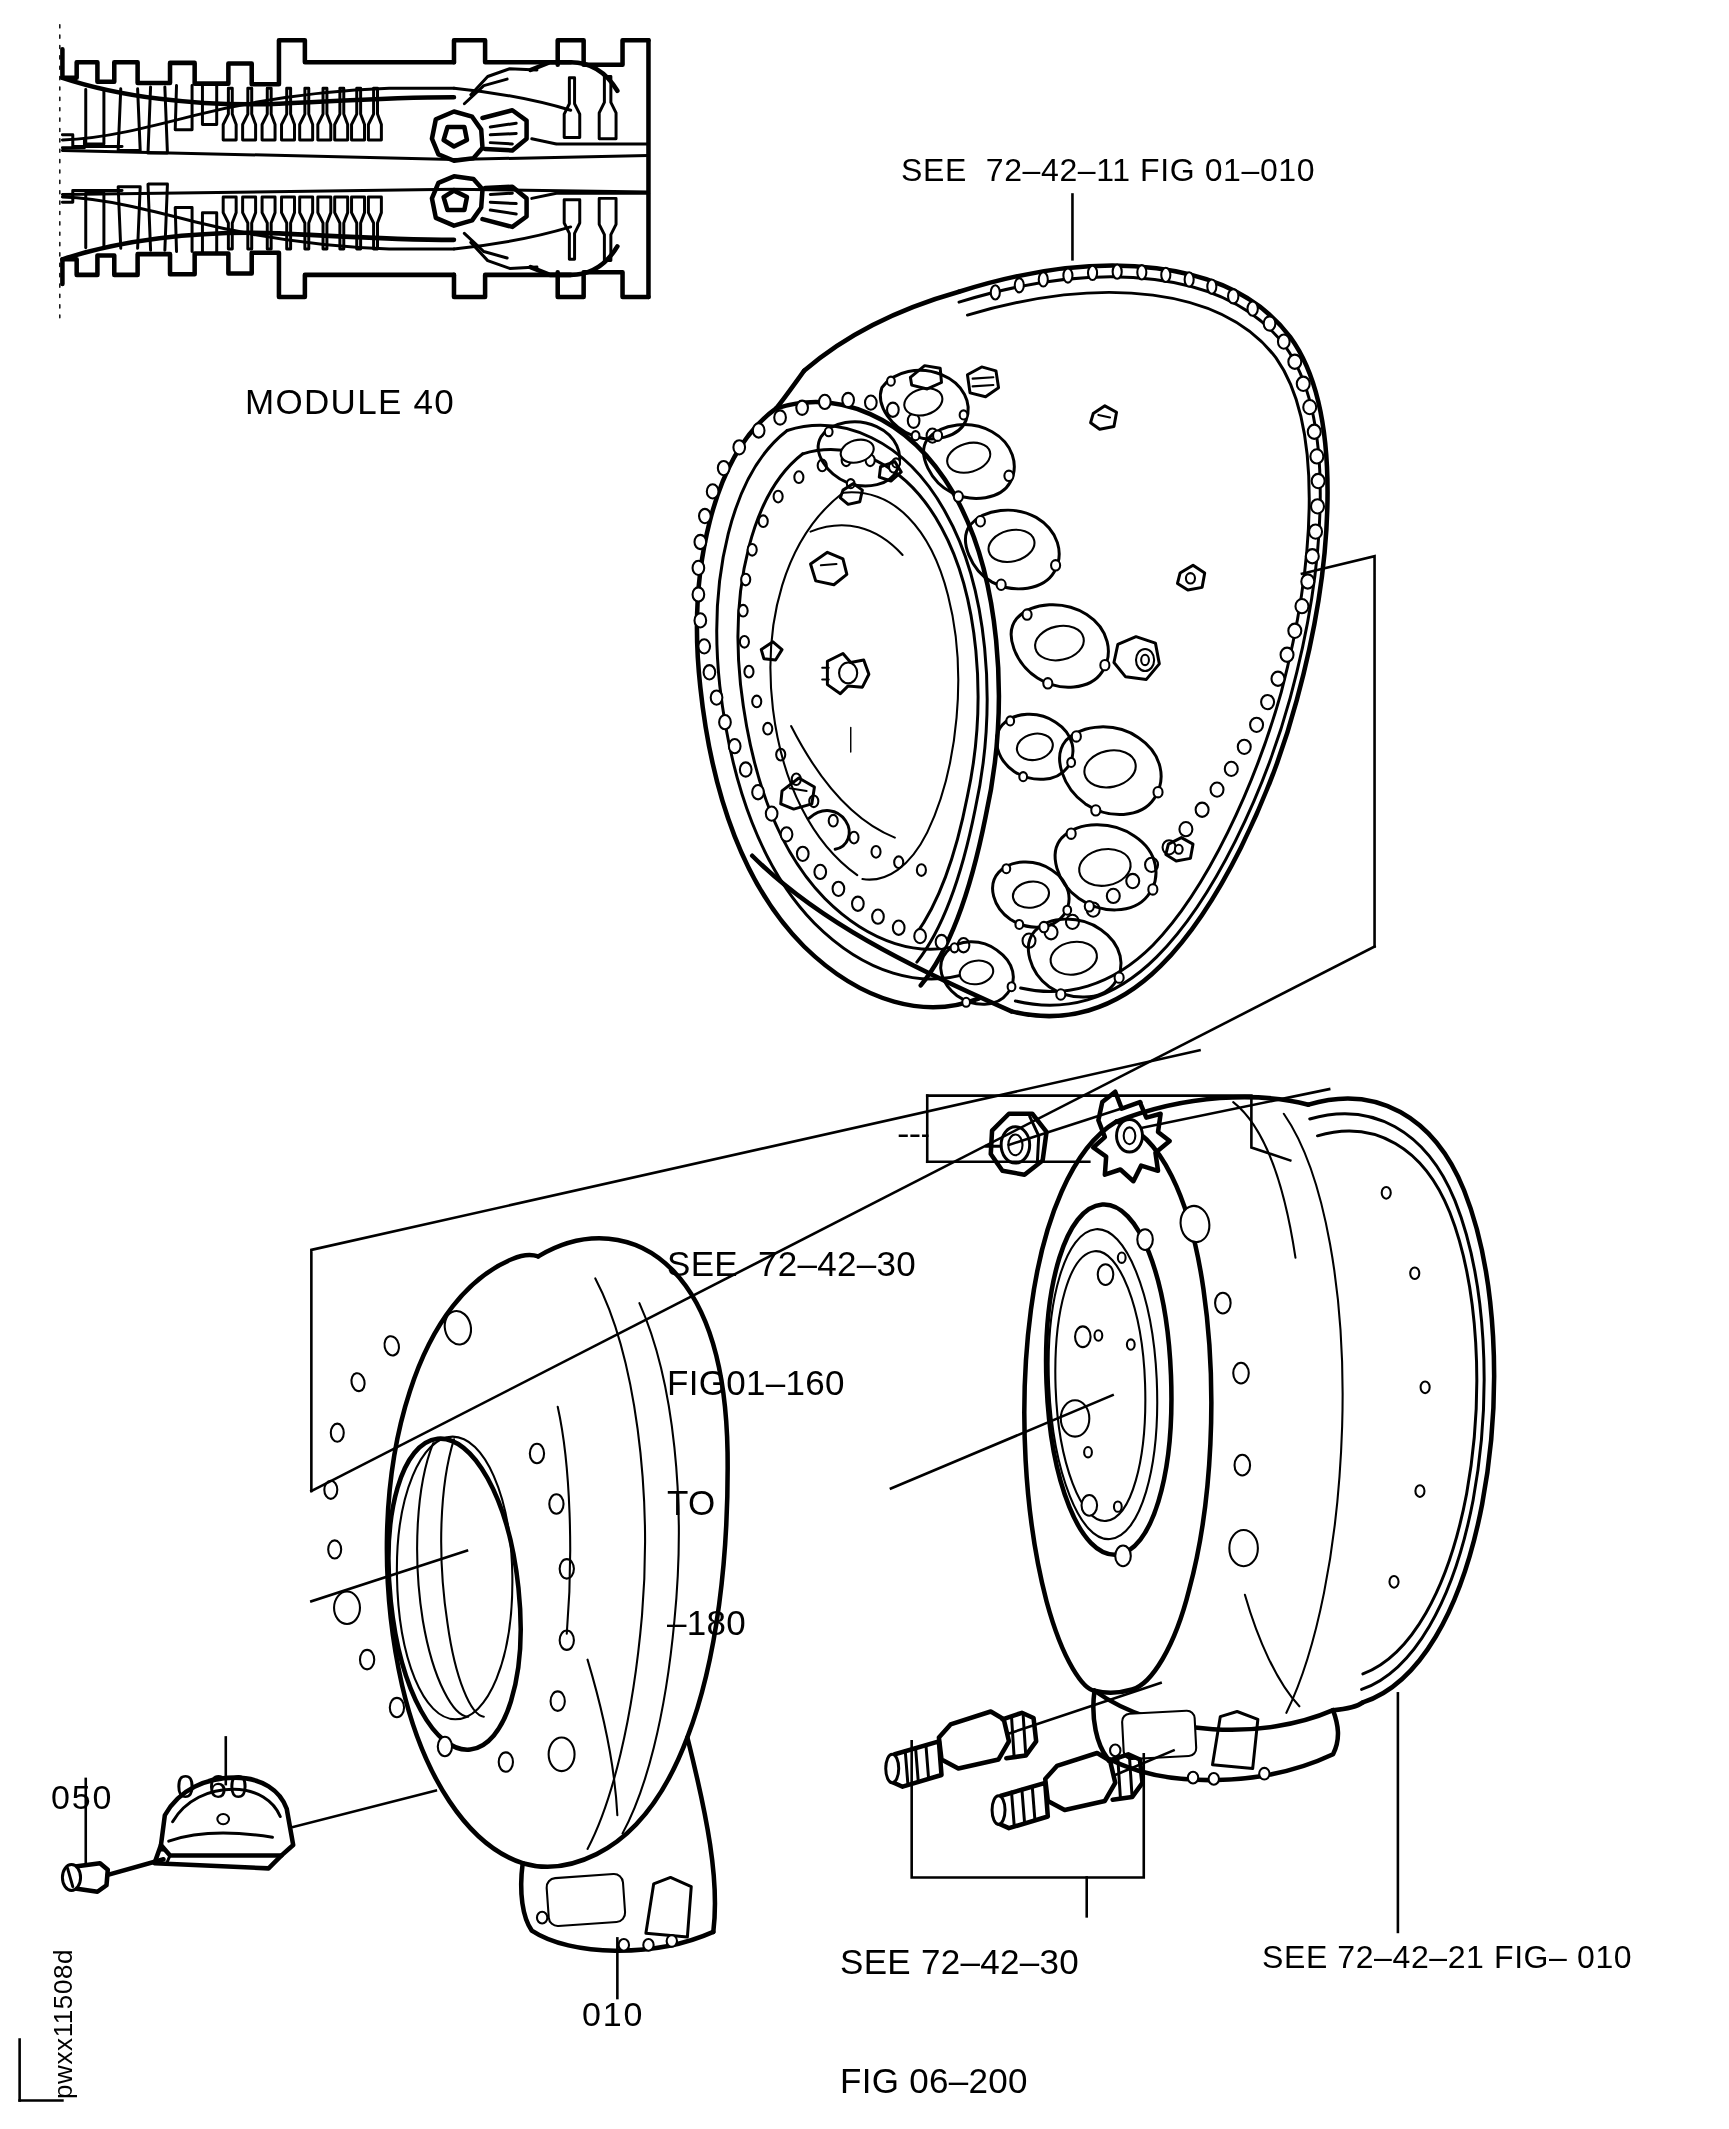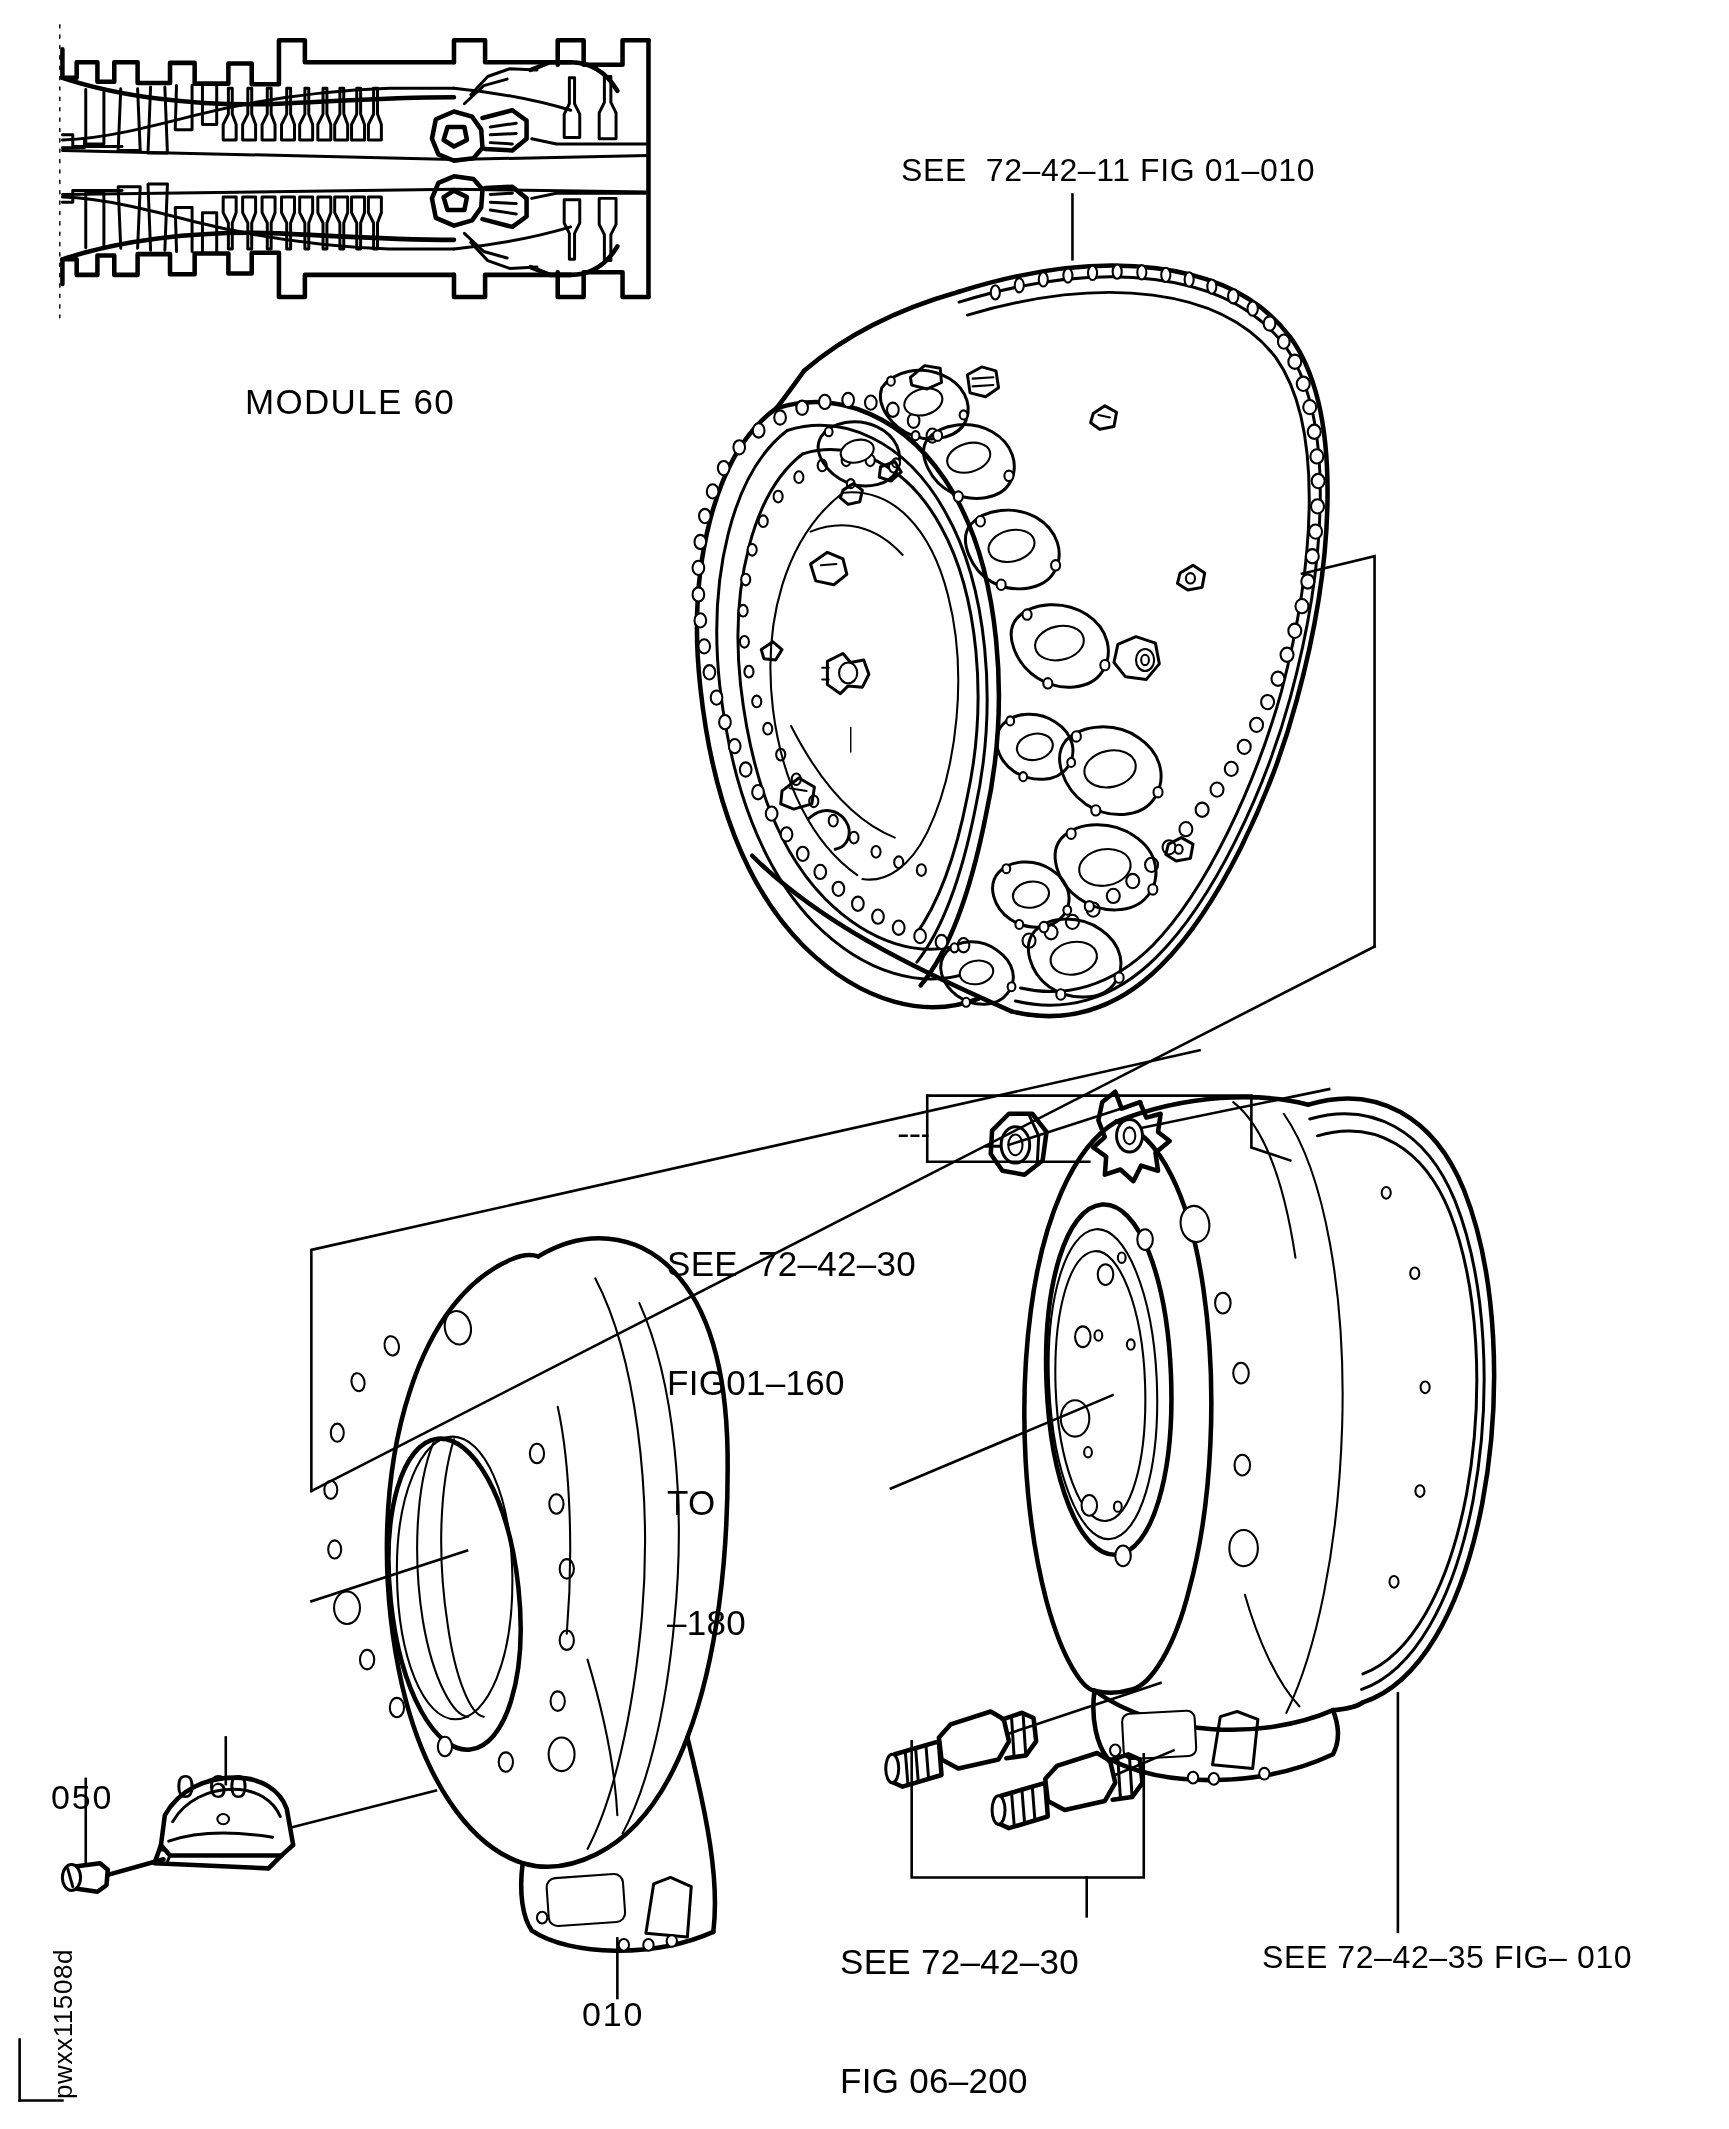--- a/index.html
+++ b/index.html
@@ -697,37 +697,37 @@
     <path class="leader" d="M1406 2686 L1406 2896 L1764 2896 L1764 2706"></path>
     <path class="leader" d="M1676 2896 L1676 2956"></path>
 
     <path class="leader" d="M2156 2612 L2156 2980"></path>
 
     <path class="leader" d="M30 3240 L30 3146"></path>
     <path class="leader" d="M30 3240 L96 3240"></path>
   </g>
 </svg>
 
-<div class="lbl lbl-module" style="left:245px; top:384px;">MODULE 60</div>
+<div class="lbl lbl-module" style="left:245px; top:384px;">MODULE 40</div>
 
 <div class="lbl lbl-see" style="left:901px; top:154px;">SEE  72–42–11 FIG 01–010</div>
 
 <div class="lbl lbl-blk" style="left:667px; top:1167px; width:241px;">
   <div>SEE  72–42–30</div>
   <div>FIG01–160</div>
   <div>TO</div>
   <div>–180</div>
 </div>
 
 <div class="lbl lbl-blk" style="left:840px; top:1865px; width:259px;">
   <div>SEE 72–42–30</div>
   <div>FIG 06–200</div>
 </div>
 
-<div class="lbl lbl-see" style="left:1262px; top:1941px;">SEE 72–42–35 FIG– 010</div>
+<div class="lbl lbl-see" style="left:1262px; top:1941px;">SEE 72–42–21 FIG– 010</div>
 
 <div class="lbl lbl-item" style="left:176px; top:1738px;margin-top:31px;">0 60</div>
 
 <div class="lbl lbl-item" style="left:51px; top:1780px;">050</div>
 
 <div class="lbl lbl-item" style="left:582px; top:1997px;">010</div>
 
 <div class="vert" style="left:48px; top:2099px;">pwxx11508d</div>
 
 </div>

